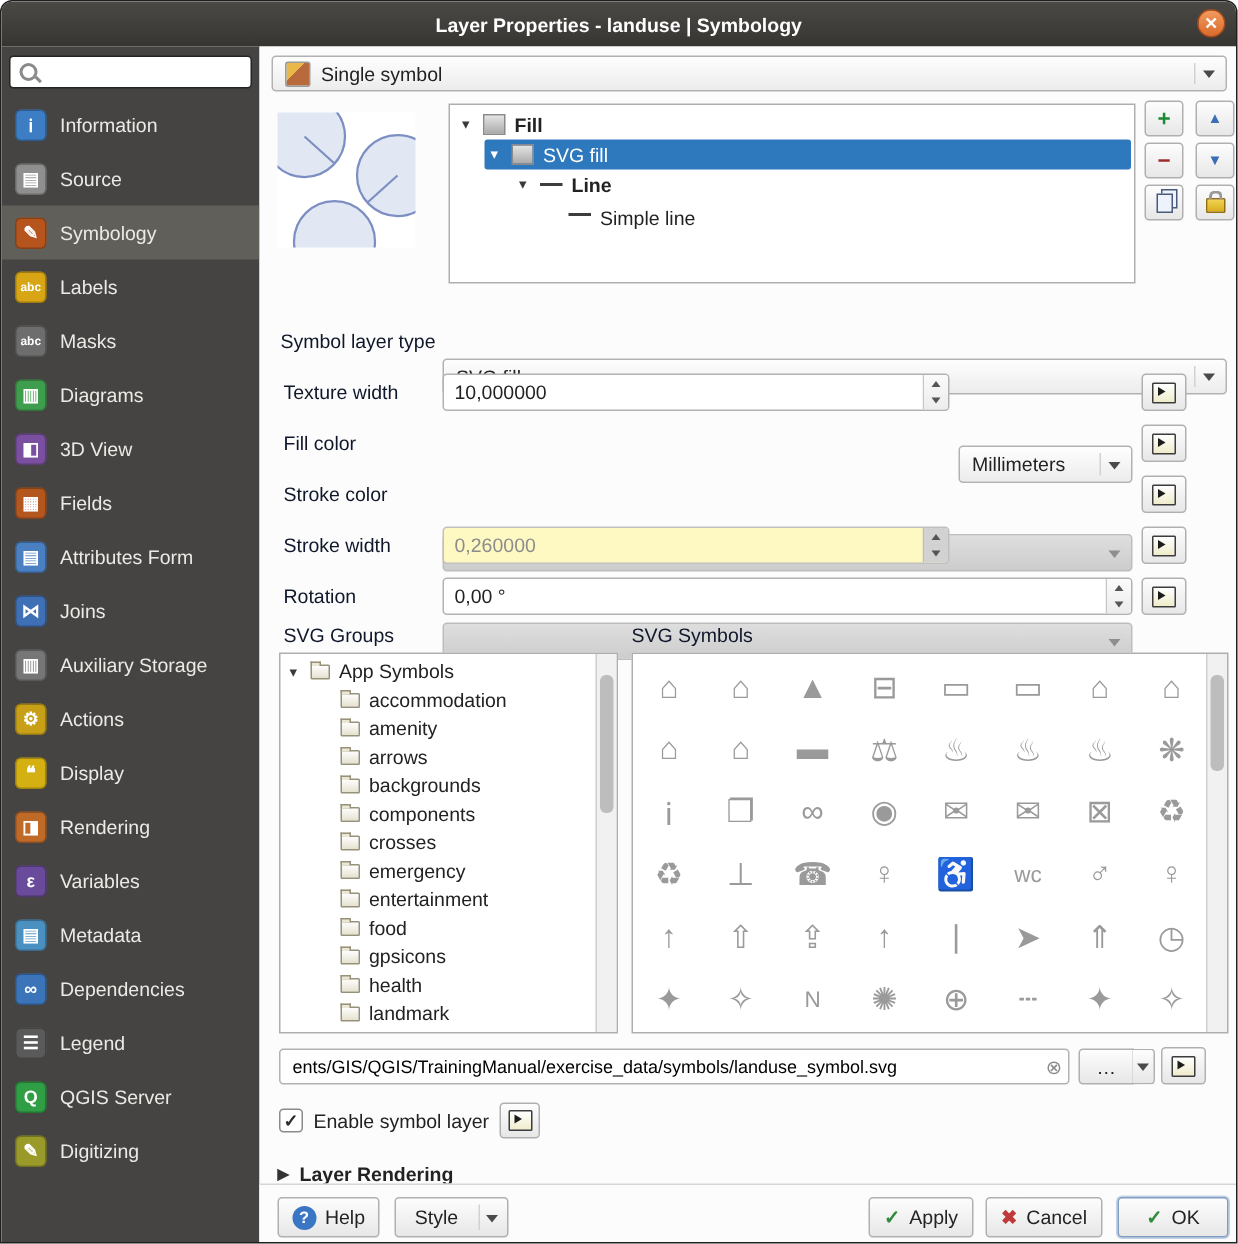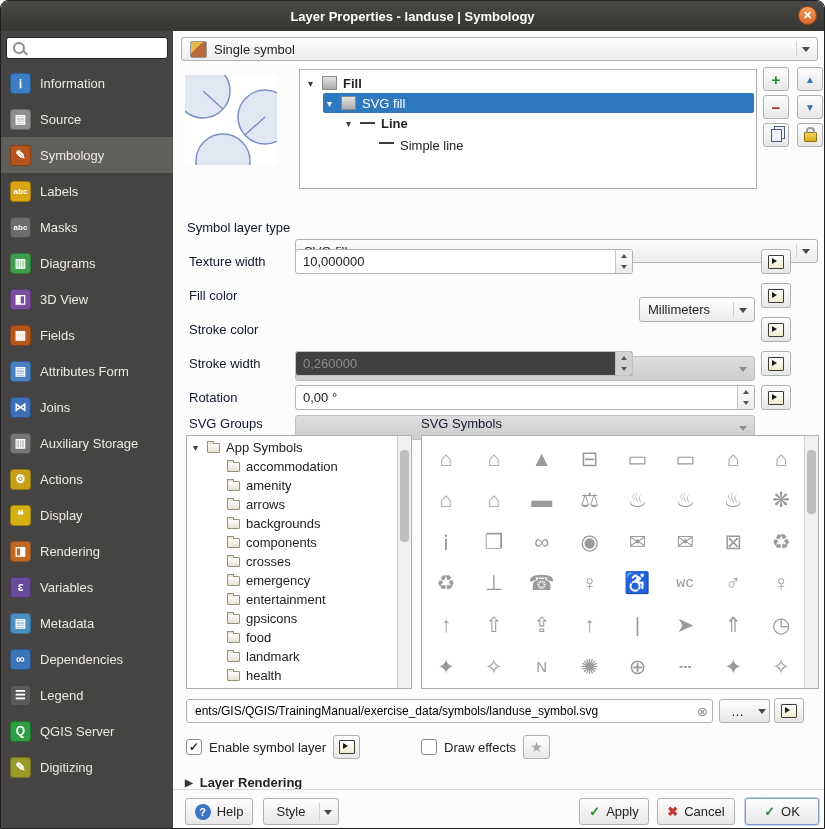--- a/index.html
+++ b/index.html
@@ -26,21 +26,21 @@
   .main{position:absolute;left:172px;top:30px;right:0;bottom:0;background:#fcfcfc}
   .abs{position:absolute;box-sizing:border-box}
   .flabel{position:absolute;height:25px;line-height:25px;font-size:13px;color:#0f172a;white-space:nowrap}
 
   .combo{background:linear-gradient(#fefefe,#ececec);border:1px solid #b2b2b2;border-radius:3px;display:flex;align-items:center;padding:0 24px 0 8px;position:relative;box-sizing:border-box;font-size:13px;cursor:default}
   .carrow{position:absolute;right:7px;top:50%;margin-top:-2px;width:0;height:0;border-left:4px solid transparent;border-right:4px solid transparent;border-top:5px solid #4a4a4a}
   .csep{position:absolute;right:20px;top:4px;bottom:4px;width:1px;background:#d2d2d2}
   .combo-icon{width:15px;height:15px;margin-right:7px;border-radius:2px;background:linear-gradient(135deg,#e8b84b 0 40%,#b86a3c 40% 100%);border:1px solid #9a9a9a;flex:0 0 15px}
 
   .tinput{border:1px solid #b2b2b2;border-radius:3px;padding:0 14px 0 7px;font:13px "Liberation Sans",sans-serif;box-sizing:border-box;background:#fff;color:#222;outline:none;width:100%;height:100%}
-  .tinput.disabled{background:#404040;color:#8c8c8c;border-color:#c0c0c0}
+  .tinput.disabled{background:#fef9c3;color:#8c8c8c;border-color:#c0c0c0}
   .spin{position:absolute}
   .spinbtns{position:absolute;right:1px;top:1px;bottom:1px;width:16px;border-left:1px solid #c6c6c6;display:flex;flex-direction:column;background:linear-gradient(#fbfbfb,#ececec);border-radius:0 2px 2px 0}
   .spin .disabled + .spinbtns{background:#d2d2d2;border-left-color:#bdbdbd}
   .sbtn{flex:1;display:flex;align-items:center;justify-content:center}
   .sup{width:0;height:0;border-left:3.5px solid transparent;border-right:3.5px solid transparent;border-bottom:4px solid #555}
   .sdn{width:0;height:0;border-left:3.5px solid transparent;border-right:3.5px solid transparent;border-top:4px solid #555}
 
   .colorbar{background:linear-gradient(#dedede,#cdcdcd);border:1px solid #bdbdbd;border-radius:3px;position:relative}
   .colorbar .carrow{border-top-color:#8e8e8e}
 
@@ -412,36 +412,36 @@
             <span class="glabel">emergency</span>
           </div>
           <div class="grow" style="padding-left: 26px;">
             <span class="tarrow"></span>
             <span class="folder-icon"></span>
             <span class="glabel">entertainment</span>
           </div>
           <div class="grow" style="padding-left: 26px;">
             <span class="tarrow"></span>
             <span class="folder-icon"></span>
+            <span class="glabel">food</span>
+          </div>
+          <div class="grow" style="padding-left: 26px;">
+            <span class="tarrow"></span>
+            <span class="folder-icon"></span>
             <span class="glabel">gpsicons</span>
           </div>
           <div class="grow" style="padding-left: 26px;">
             <span class="tarrow"></span>
             <span class="folder-icon"></span>
-            <span class="glabel">food</span>
+            <span class="glabel">health</span>
           </div>
           <div class="grow" style="padding-left: 26px;">
             <span class="tarrow"></span>
             <span class="folder-icon"></span>
             <span class="glabel">landmark</span>
-          </div>
-          <div class="grow" style="padding-left: 26px;">
-            <span class="tarrow"></span>
-            <span class="folder-icon"></span>
-            <span class="glabel">health</span>
           </div>
         </div>
       <div class="vscroll">
           <span class="sthumb" style="top:14px;height:92px"></span>
         </div>
     </div>
 
     <div class="panel" id="svg-symbols">
       <div class="sym-inner" id="symbols-grid">
           <div class="scell">⌂</div>
@@ -466,21 +466,21 @@
           <div class="scell">◉</div>
           <div class="scell">✉</div>
           <div class="scell">✉</div>
           <div class="scell">⊠</div>
           <div class="scell">♻</div>
           <div class="scell">♻</div>
           <div class="scell">⊥</div>
           <div class="scell">☎</div>
           <div class="scell">♀</div>
           <div class="scell">♿</div>
-          <div class="scell" style="font-size: 15px; font-family: Liberation Mono, monospace;">wc</div>
+          <div class="scell" style="font-size: 15px;">wc</div>
           <div class="scell">♂</div>
           <div class="scell">♀</div>
           <div class="scell">↑</div>
           <div class="scell">⇧</div>
           <div class="scell">⇪</div>
           <div class="scell">↑</div>
           <div class="scell">|</div>
           <div class="scell">➤</div>
           <div class="scell">⇑</div>
           <div class="scell">◷</div>
@@ -512,27 +512,20 @@
         <span class="dd-icon"></span>
       </div>
 
     <div class="cbgroup" style="left:13px;top:704px">
       <span class="cb">✓</span>
       <span>Enable symbol layer</span>
       <div class="pbtn smallbtn">
           <span class="dd-icon"></span>
         </div>
     </div>
-    <div class="cbgroup" style="left:248px;top:704px">
-      <span class="cb"></span>
-      <span>Draw effects</span>
-      <div class="pbtn smallbtn">
-          <span class="star-ic">★</span>
-        </div>
-    </div>
 
     <div class="abs" id="layer-rendering">
       <span class="tri">▶</span>
       <span>Layer Rendering</span>
     </div>
 
     <div id="footer">
       <div class="pbtn fbtn" id="help-btn">
         <span class="ic-help">?</span>
         <span>Help</span>

